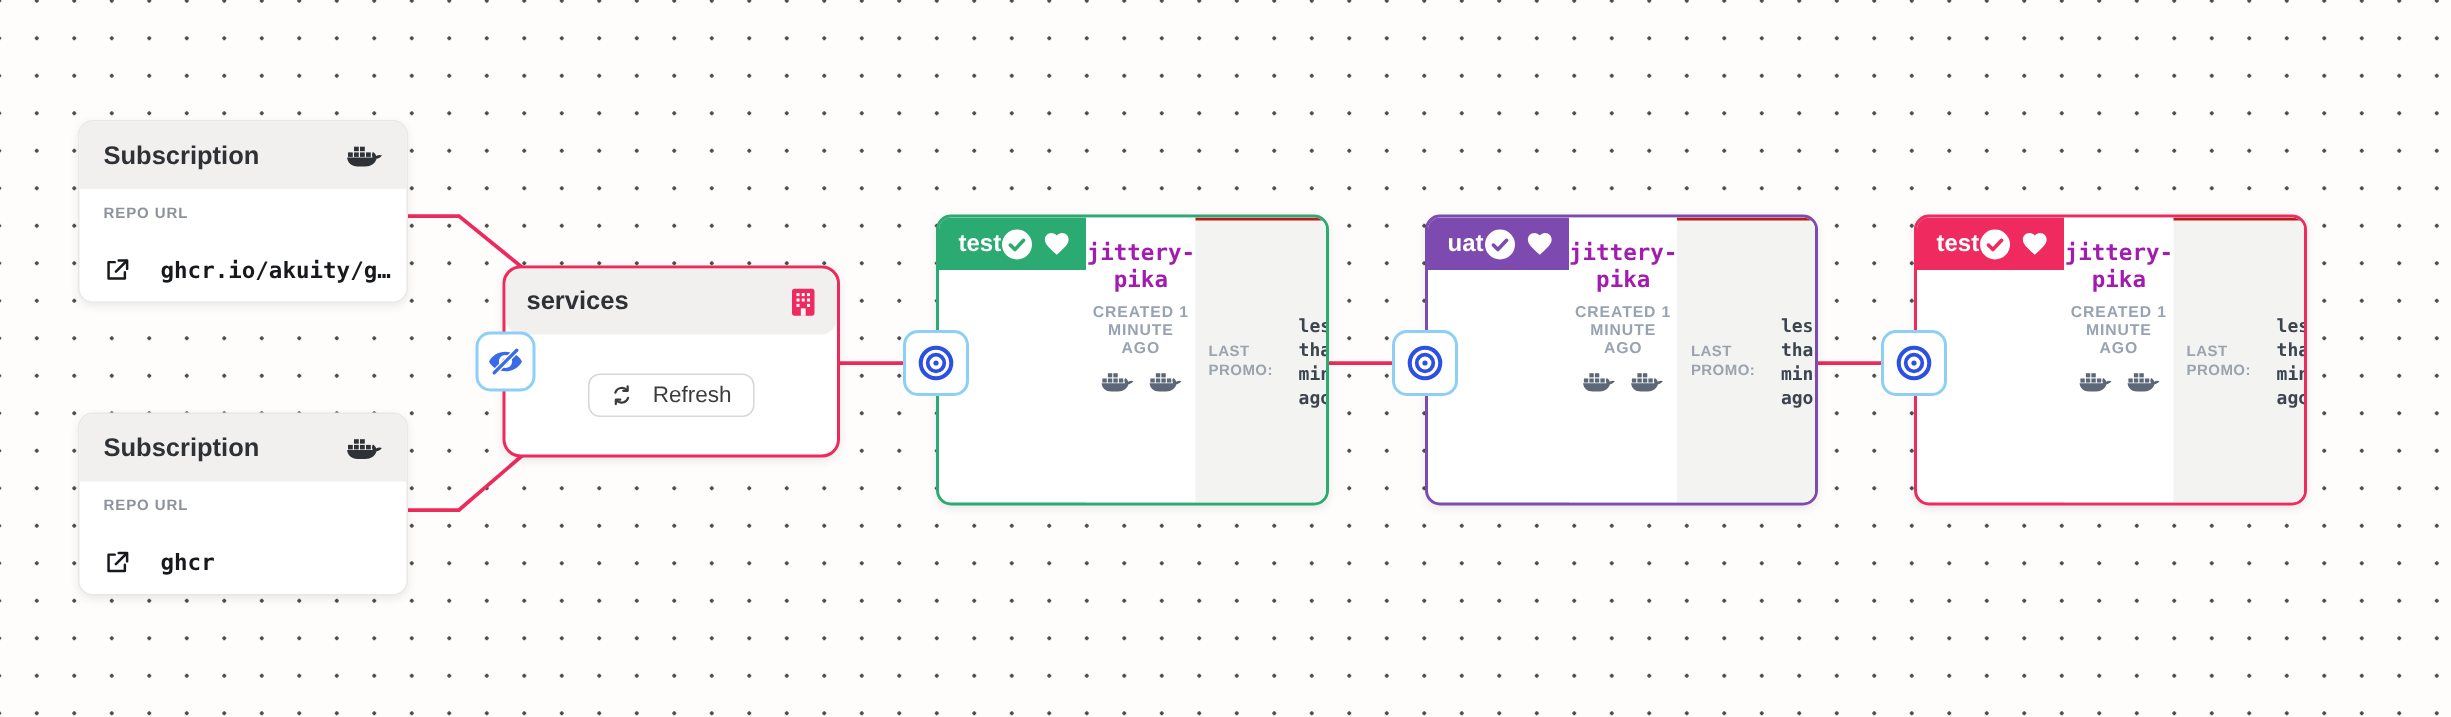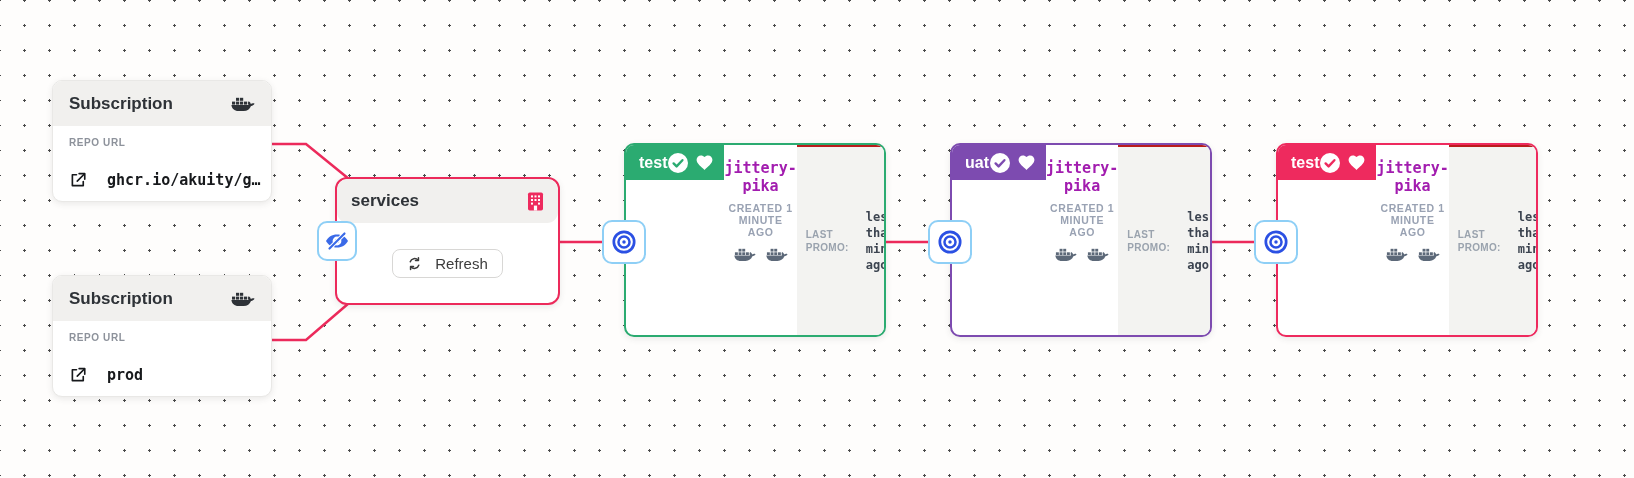--- a/index.html
+++ b/index.html
@@ -165,21 +165,21 @@
     <div class="bdy">
       <div class="lbl-small">REPO URL</div>
       <div class="repo-row">
         <span class="icon">
           <svg width="18" height="18" viewBox="0 0 24 24" fill="none" stroke="#17191c" stroke-width="2.2" stroke-linecap="round" stroke-linejoin="round">
             <path d="M10 5H4.5v14.5H19V14"></path>
               <path d="M13.5 3.5H21V11"></path>
               <path d="M20.5 4L11 13.5"></path>
           </svg>
         </span>
-        <span class="repo-url">prod</span>
+        <span class="repo-url">ghcr</span>
       </div>
     </div>
   </div>
 
   <div class="card wh-card">
     <div class="hdr">
       <span>services</span>
       <span class="icon">
         <svg width="17" height="19" viewBox="0 0 17 19">
           <rect x="1" y="0.5" width="15" height="18" rx="1.8" fill="#ee2a5e"></rect>

